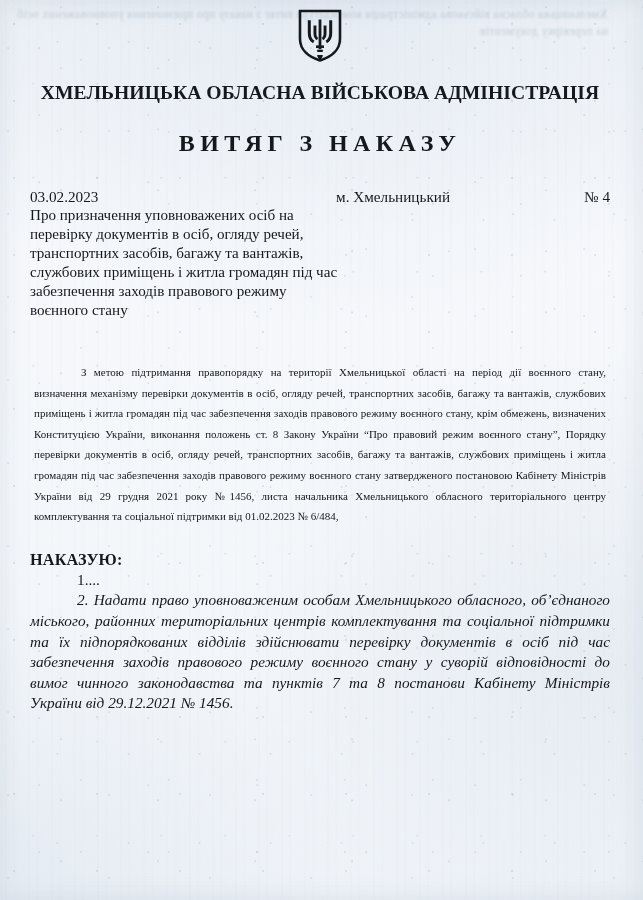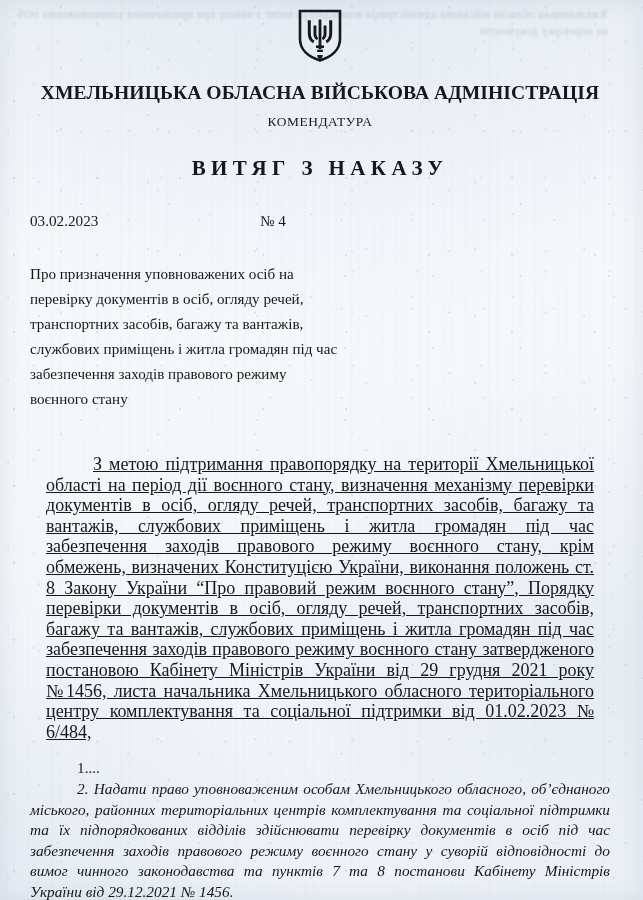--- a/index.html
+++ b/index.html
@@ -116,53 +116,50 @@
   }
   .org-sub {
     text-align: center;
     font-size: 13.4px;
     letter-spacing: .55px;
     margin-top: 10px;
   }
   .doc-kind {
     text-align: center;
     font-weight: bold;
-    font-size: 21px;
+    font-size: 24px;
     letter-spacing: 5.4px;
     margin-top: 26px;
   }
 
   .meta-row {
     display: flex;
     align-items: baseline;
     margin-top: 31px;
     font-size: 15.2px;
-    gap: 24px;
   }
   .meta-date { width: 206px; flex: 0 0 auto; }
   .meta-city { flex: 1 1 auto; text-align: center; padding-right: 34px; }
   .meta-num  { flex: 0 0 auto; white-space: nowrap; }
 
   .subject {
-    margin-top: 32px;
     width: 310px;
     font-size: 15.1px;
-    line-height: 25px;
+    line-height: 19px;
   }
 
   .body-block { margin-top: 42px; }
 
   p.para {
-    margin: 16px;
+    margin: 4px;
     text-align: justify;
     text-justify: inter-word;
-    font-size: 18px;
+    font-size: 11px;
     line-height: 20.6px;
     text-indent: 47px;
-    text-decoration: underline;
   }
 
   .order-word {
     font-weight: bold;
     font-size: 16.2px;
     letter-spacing: .2px;
     margin-top: 24px;
   }
 
   p.item {
@@ -207,35 +204,36 @@
                    c1.2-.8 1.8-2.1 1.8-4.1 z"></path>
           <path d="M19.0 36.4 h8.0 v2.6 h-8.0 z"></path>
           <path d="M23 51.0 c-1.6-1.2-2.8-2.9-2.8-4.9 h5.6 c0 2.0-1.2 3.7-2.8 4.9 z"></path>
           <path d="M20.2 40.6 h5.6 v2.4 h-5.6 z"></path>
         </g>
       </svg>
     </div>
 
     <div class="org-title">ХМЕЛЬНИЦЬКА ОБЛАСНА ВІЙСЬКОВА АДМІНІСТРАЦІЯ</div>
 
-    <div class="org-sub">КОМЕНДАТУРА</div>
 
     <div class="doc-kind">ВИТЯГ З НАКАЗУ</div>
 
     <div class="meta-row">
       <div class="meta-date">03.02.2023</div>
+      <div class="meta-city">м. Хмельницький</div>
       <div class="meta-num">№ 4</div>
     </div>
 
     <div class="subject">Про призначення уповноважених осіб на перевірку документів в осіб, огляду речей, транспортних засобів, багажу та вантажів, службових приміщень і житла громадян під час забезпечення заходів правового режиму воєнного стану</div>
 
     <div class="body-block">
 
       <p class="para">З метою підтримання правопорядку на території Хмельницької області на період дії воєнного стану, визначення механізму перевірки документів в осіб, огляду речей, транспортних засобів, багажу та вантажів, службових приміщень і житла громадян під час забезпечення заходів правового режиму воєнного стану, крім обмежень, визначених Конституцією України, виконання положень ст. 8 Закону України “Про правовий режим воєнного стану”, Порядку перевірки документів в осіб, огляду речей, транспортних засобів, багажу та вантажів, службових приміщень і житла громадян під час забезпечення заходів правового режиму воєнного стану затвердженого постановою Кабінету Міністрів України від 29 грудня 2021 року №1456, листа начальника Хмельницького обласного територіального центру комплектування та соціальної підтримки від 01.02.2023 № 6/484,</p>
 
+      <div class="order-word">НАКАЗУЮ:</div>
 
       <p class="item item-one">1....</p>
 
       <p class="item item-two">2. Надати право уповноваженим особам Хмельницького обласного, об’єднаного міського, районних територіальних центрів комплектування та соціальної підтримки та їх підпорядкованих відділів здійснювати перевірку документів в осіб під час забезпечення заходів правового режиму воєнного стану у суворій відповідності до вимог чинного законодавства та пунктів 7 та 8 постанови Кабінету Міністрів України від 29.12.2021 № 1456.</p>
 
     </div>
   </div>
 
   <div class="edge-shade"></div>
 </div>

